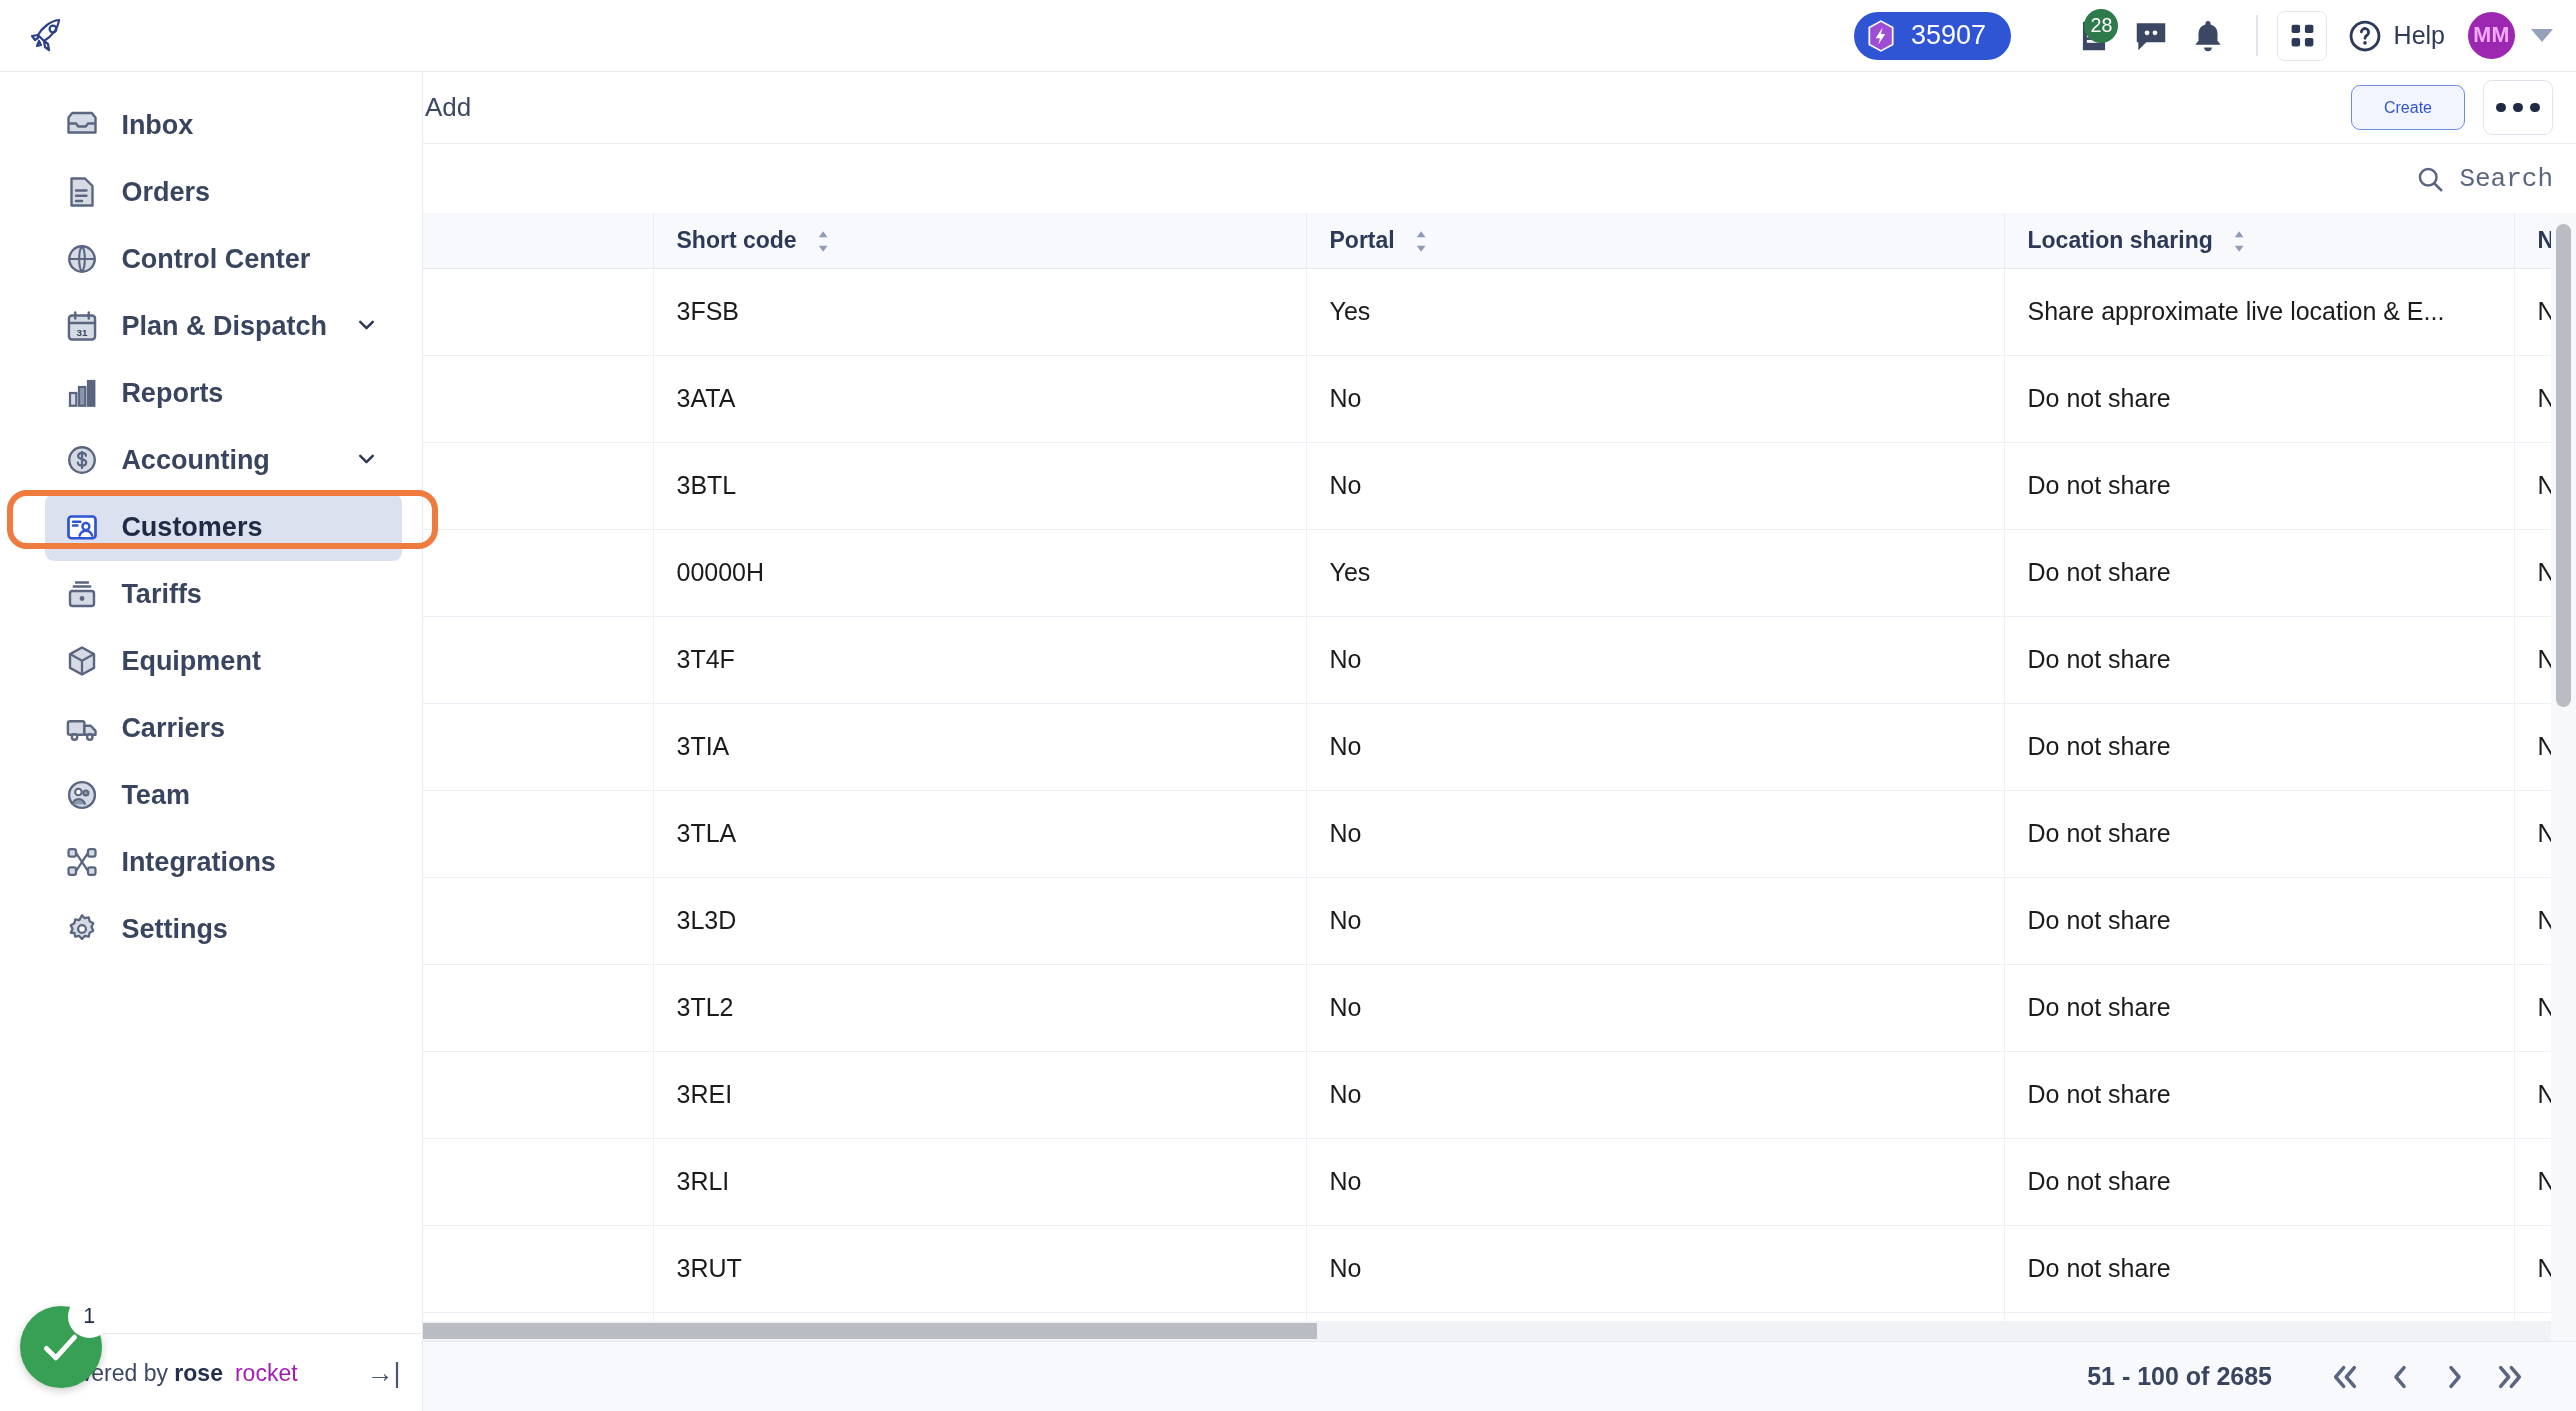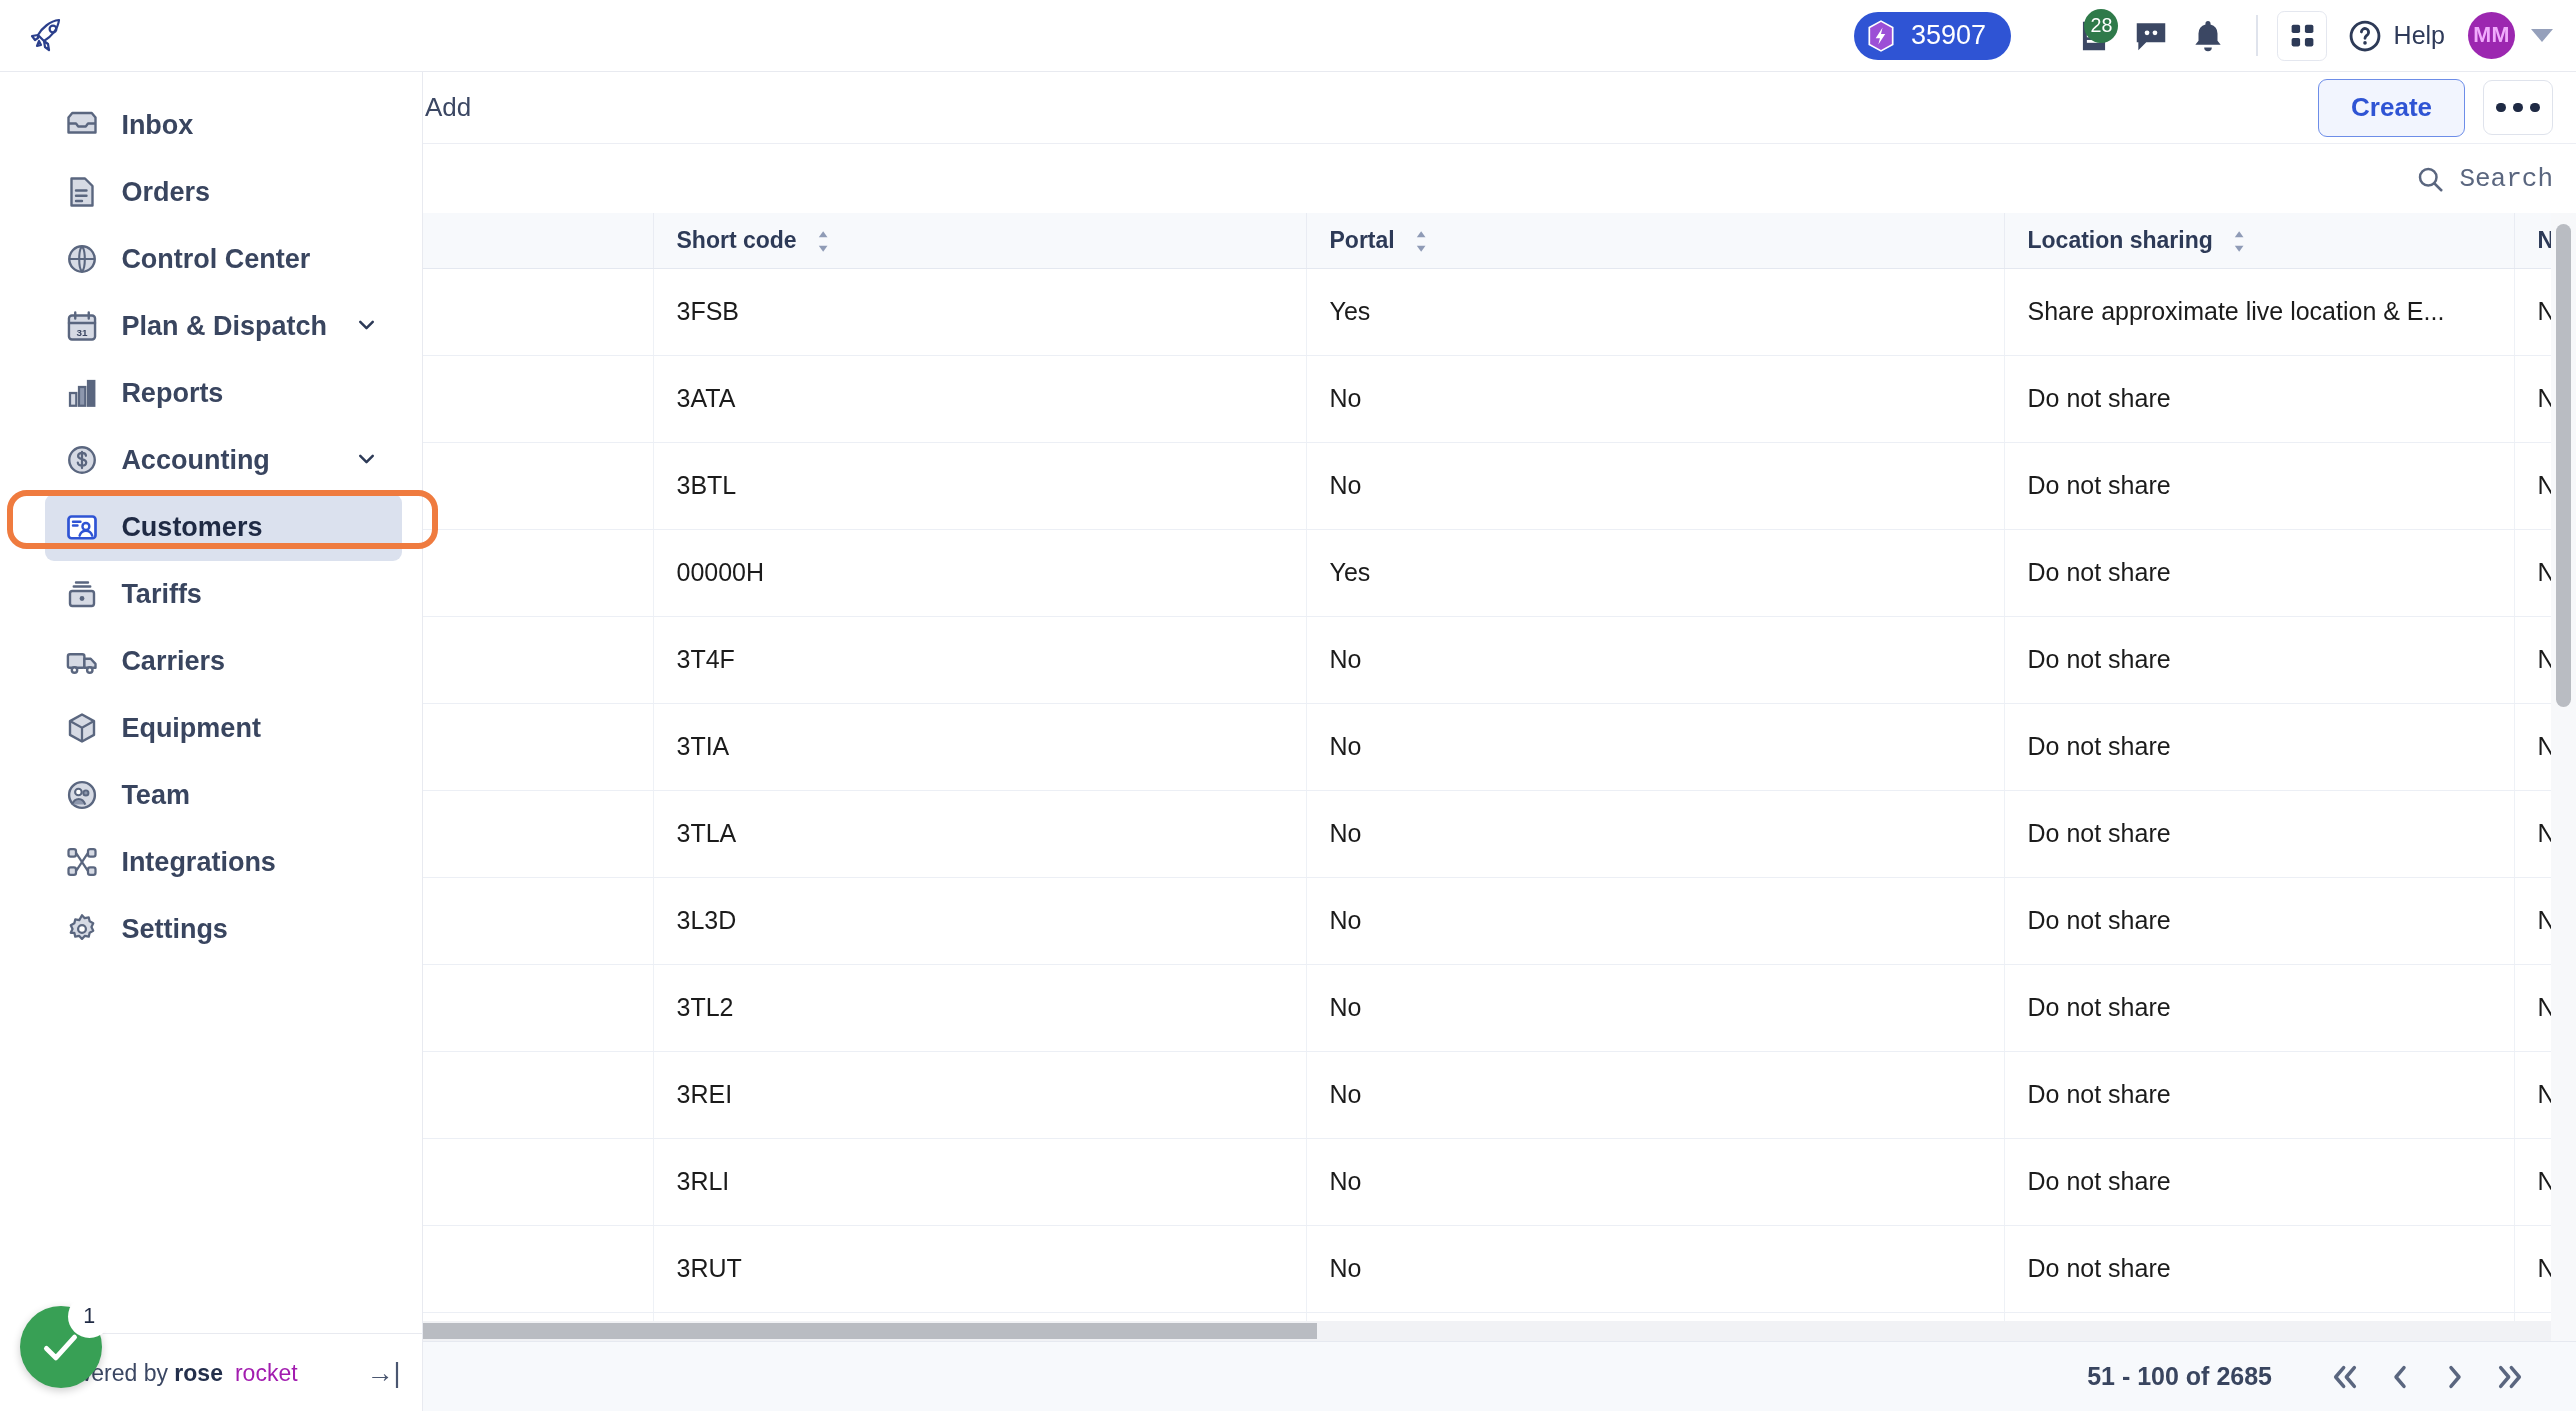--- a/index.html
+++ b/index.html
@@ -133,21 +133,21 @@
   .view-tab {
     background: #eaeffc; color: #2f54d4;
     font-size: 26px; font-weight: 700;
     padding: 9px 23px; border-radius: 8px; cursor: pointer;
   }
   .tab-sep { width: 1.8px; height: 36px; background: #dde1ea; margin: 0 25px; }
   .add-btn { font-size: 26px; color: #3b4763; cursor: pointer; font-weight: 400; }
   .vb-right { margin-left: auto; display: flex; align-items: center; gap: 18px; }
   .create-btn {
     border: 1.8px solid #6d8de8; background: #f2f5fe; color: #2f54d4;
-    font-size: 26px; font-weight: 700; border-radius: 9px;
+    font-size: 16px; font-weight: 400; border-radius: 9px;
     padding: 12.5px 32px; cursor: pointer;
   }
   .dots-btn {
     border: 1.8px solid #dfe3ec; background: #fff; border-radius: 9px;
     width: 70px; height: 55px; display: flex; align-items: center; justify-content: center;
     gap: 7.2px; cursor: pointer;
   }
   .dot { width: 9.8px; height: 9.8px; border-radius: 50%; background: #1f2a44; }
 
   .toolbar2 {
@@ -570,36 +570,36 @@
             <rect x="4" y="10" width="16" height="10" rx="1.6" fill="#d6dae4" stroke="#5a667f" stroke-width="1.6"></rect>
             <path d="M6.5 7h11M8 4.3h8" stroke="#5a667f" stroke-width="1.6" stroke-linecap="round"></path>
             <circle cx="12" cy="15" r="1.6" fill="#5a667f"></circle>
           </svg>
         </span>
         <span class="nav-lbl">Tariffs</span>
       </div>
       <div class="nav-item">
         <span class="nav-ico">
           <svg width="36" height="36" viewBox="0 0 24 24">
+            <path d="M12 3l8 4.4v9.2L12 21l-8-4.4V7.4z" fill="#d6dae4" stroke="#5a667f" stroke-width="1.6" stroke-linejoin="round"></path>
+            <path d="M4 7.4l8 4.4 8-4.4M12 11.8V21" fill="none" stroke="#5a667f" stroke-width="1.5"></path>
+          </svg>
+        </span>
+        <span class="nav-lbl">Equipment</span>
+      </div>
+      <div class="nav-item">
+        <span class="nav-ico">
+          <svg width="36" height="36" viewBox="0 0 24 24">
             <rect x="2.6" y="7.5" width="11" height="9" rx="1.4" fill="#d6dae4" stroke="#5a667f" stroke-width="1.6"></rect>
             <path d="M13.6 10.5h4.2l3.2 3.4v2.6h-7.4z" fill="#d6dae4" stroke="#5a667f" stroke-width="1.6" stroke-linejoin="round"></path>
             <circle cx="7" cy="18" r="1.8" fill="#fff" stroke="#5a667f" stroke-width="1.6"></circle>
             <circle cx="17.2" cy="18" r="1.8" fill="#fff" stroke="#5a667f" stroke-width="1.6"></circle>
           </svg>
         </span>
         <span class="nav-lbl">Carriers</span>
-      </div>
-      <div class="nav-item">
-        <span class="nav-ico">
-          <svg width="36" height="36" viewBox="0 0 24 24">
-            <path d="M12 3l8 4.4v9.2L12 21l-8-4.4V7.4z" fill="#d6dae4" stroke="#5a667f" stroke-width="1.6" stroke-linejoin="round"></path>
-            <path d="M4 7.4l8 4.4 8-4.4M12 11.8V21" fill="none" stroke="#5a667f" stroke-width="1.5"></path>
-          </svg>
-        </span>
-        <span class="nav-lbl">Equipment</span>
       </div>
       <div class="nav-item">
         <span class="nav-ico">
           <svg width="36" height="36" viewBox="0 0 24 24">
             <circle cx="12" cy="12" r="8.6" fill="#d6dae4" stroke="#5a667f" stroke-width="1.6"></circle>
             <circle cx="9.6" cy="10" r="2.2" fill="#fff" stroke="#5a667f" stroke-width="1.4"></circle>
             <circle cx="14.6" cy="10.6" r="1.7" fill="#8d97ad" stroke="#5a667f" stroke-width="1.3"></circle>
             <path d="M5.4 18.4c1-2.6 2.6-3.7 4.4-3.7s3.4 1.1 4.4 3.7" fill="#8d97ad" stroke="#5a667f" stroke-width="1.4" stroke-linejoin="round"></path>
           </svg>
         </span>

